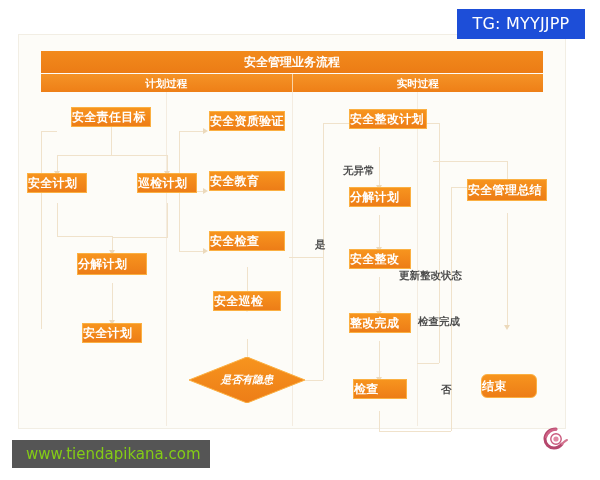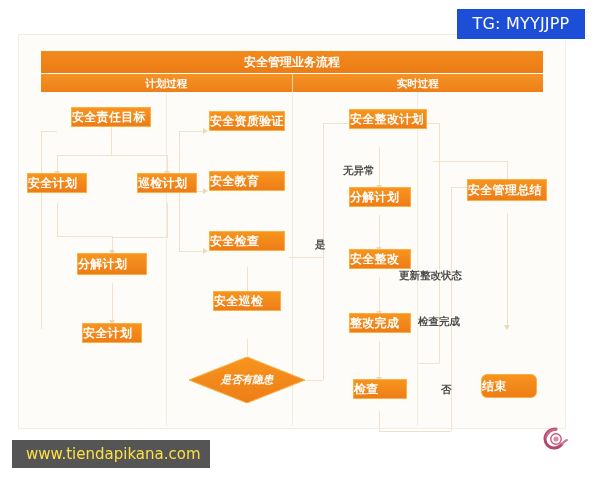--- a/index.html
+++ b/index.html
@@ -32,21 +32,21 @@
   }
 
   
   #site-badge {
     position: absolute;
     left: 12px;
     top: 440px;
     width: 198px;
     height: 28px;
     background: #555555;
-    color: #fde047;
+    color: #84cc16;
     font-size: 15px;
     line-height: 28px;
     text-align: left;
     padding-left: 14px;
     box-sizing: border-box;
     z-index: 40;
   }
 
   
   #chart-canvas {

